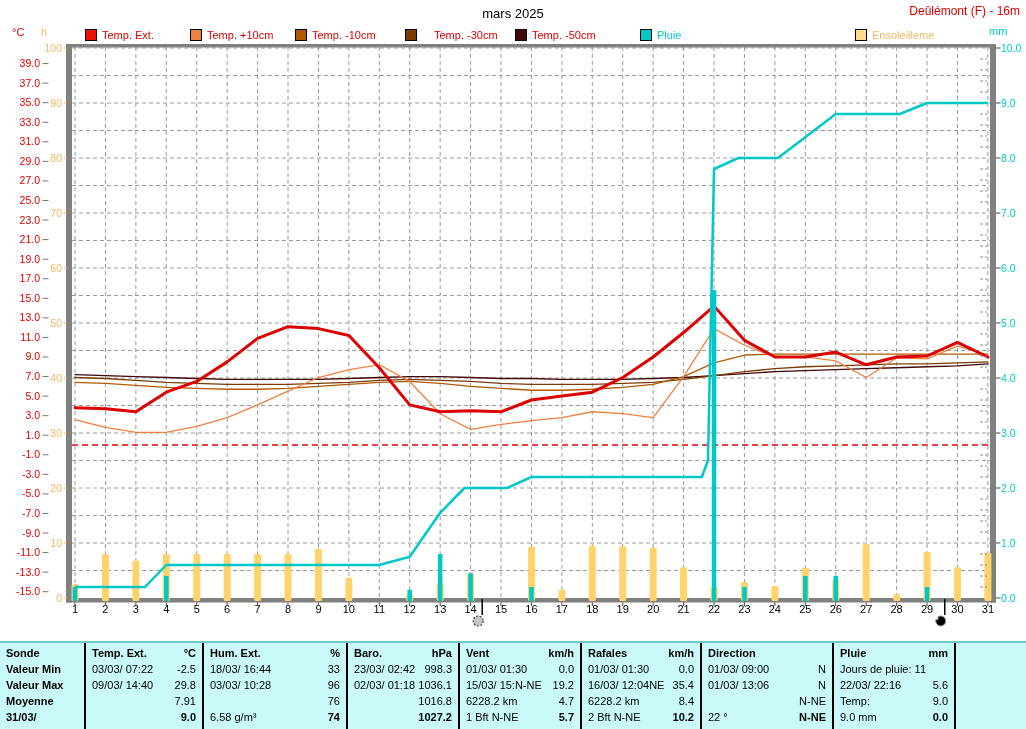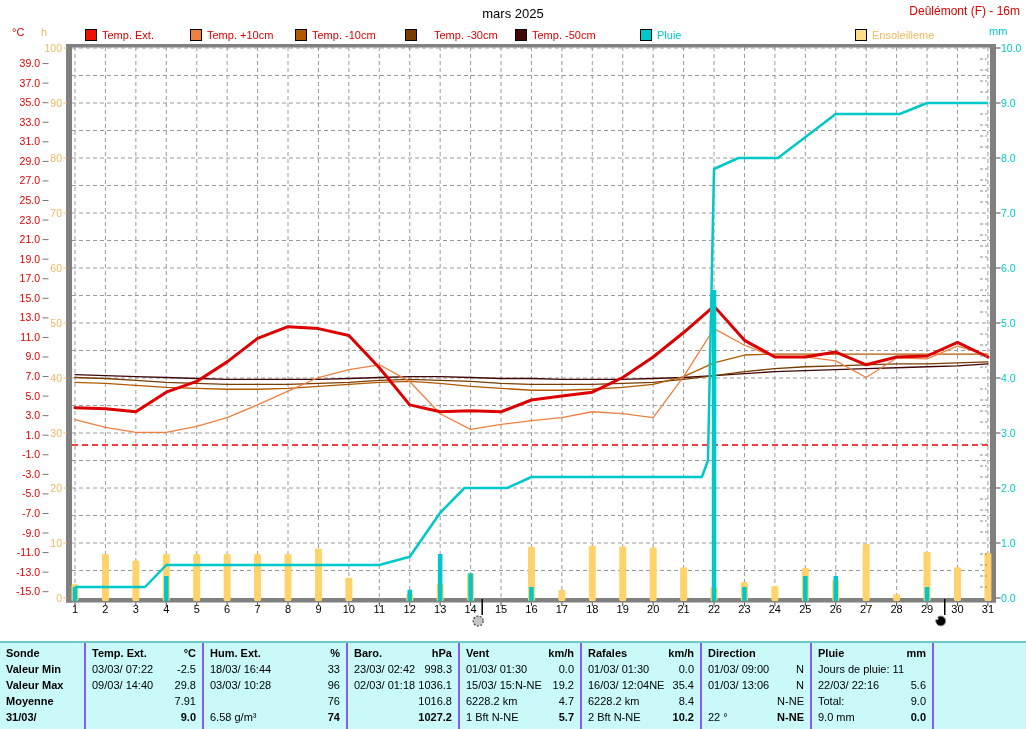--- a/index.html
+++ b/index.html
@@ -12,21 +12,21 @@
   #unitH{left:41px;top:26px;font-size:11px;color:#f0b860;}
   #unitMM{left:989px;top:25px;font-size:11px;color:#00cccc;}
   #legend{left:0;top:28px;width:1026px;height:14px;}
   .legend-item{position:absolute;top:0;height:13px;display:flex;align-items:center;font-size:11px;white-space:nowrap;}
   .swatch{width:10px;height:10px;border:1px solid #000;margin-right:5px;display:inline-block;}
   #chart-svg{position:absolute;left:0;top:0;}
   #chart-svg text{font-family:"Liberation Sans",sans-serif;}
   #footer{position:absolute;left:0;top:641px;width:1026px;height:86px;background:#c9f9f9;
           border-top:2px solid #6fc9c9;border-bottom:2px solid #6fc9c9;display:flex;
           font-size:11px;color:#000;box-sizing:content-box;}
-  .tcol{border-right:2px solid #8b5cf6;box-sizing:border-box;padding-top:2px;flex:0 0 auto;}
+  .tcol{border-right:2px solid #000000;box-sizing:border-box;padding-top:2px;flex:0 0 auto;}
   .tcol:last-child{border-right:none;}
   .tline{display:flex;justify-content:space-between;height:16px;line-height:16px;padding:0 6px;white-space:nowrap;overflow:hidden;}
   .b{font-weight:bold;}
 </style>
 </head>
 <body>
 
 <div class="abs" id="unitC">°C</div>
 <div class="abs" id="unitH">h</div>
 <div class="abs" id="title">mars 2025</div>
@@ -521,21 +521,21 @@
       </div>
       <div class="tline">
         <span>6228.2 km</span>
         <span>8.4</span>
       </div>
       <div class="tline">
         <span>2 Bft N-NE</span>
         <span class="b">10.2</span>
       </div>
     </div>
-    <div class="tcol" style="width: 110px; text-align: center;">
+    <div class="tcol" style="width: 132px; text-align: center;">
       <div class="tline">
         <span class="b">Direction</span>
         <span class="b"></span>
       </div>
       <div class="tline">
         <span>01/03/ 09:00</span>
         <span>N</span>
       </div>
       <div class="tline">
         <span>01/03/ 13:06</span>
@@ -557,21 +557,21 @@
       </div>
       <div class="tline">
         <span>Jours de pluie: 11</span>
         <span></span>
       </div>
       <div class="tline">
         <span>22/03/ 22:16</span>
         <span>5.6</span>
       </div>
       <div class="tline">
-        <span>Total:</span>
+        <span>Temp:</span>
         <span>9.0</span>
       </div>
       <div class="tline">
         <span>9.0 mm</span>
         <span class="b">0.0</span>
       </div>
     </div>
     <div class="tcol" style="width: 106px;"></div>
   </div>
 

